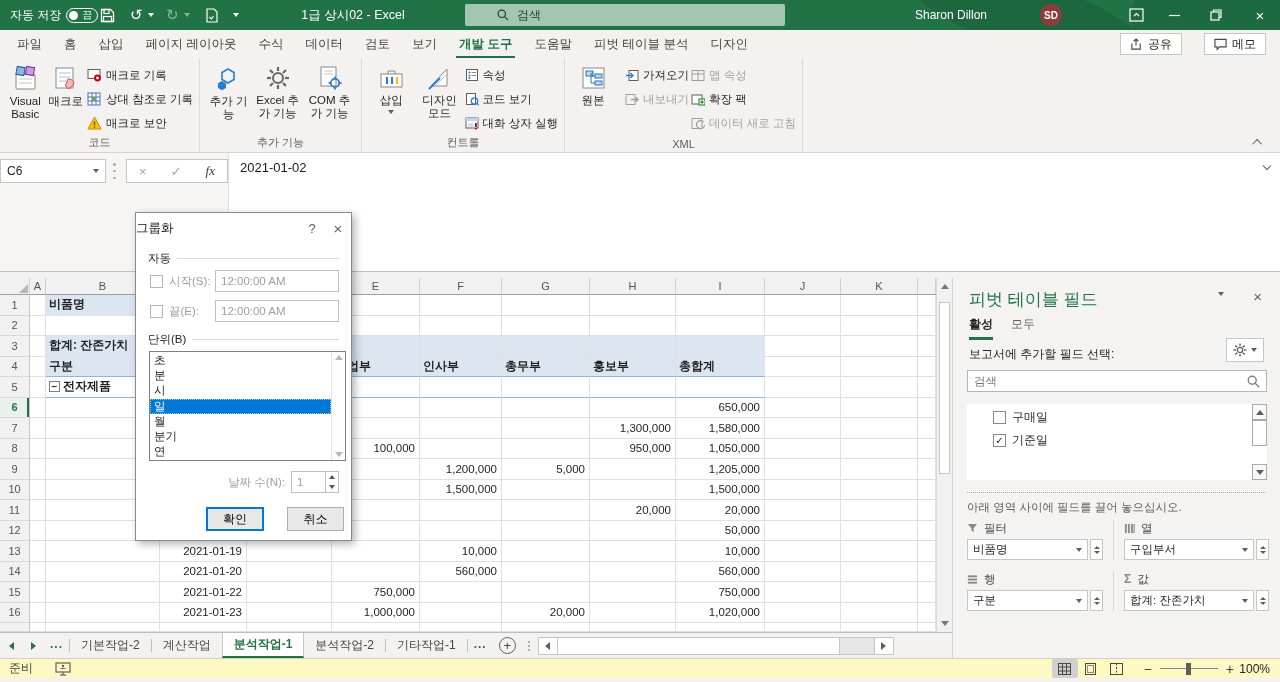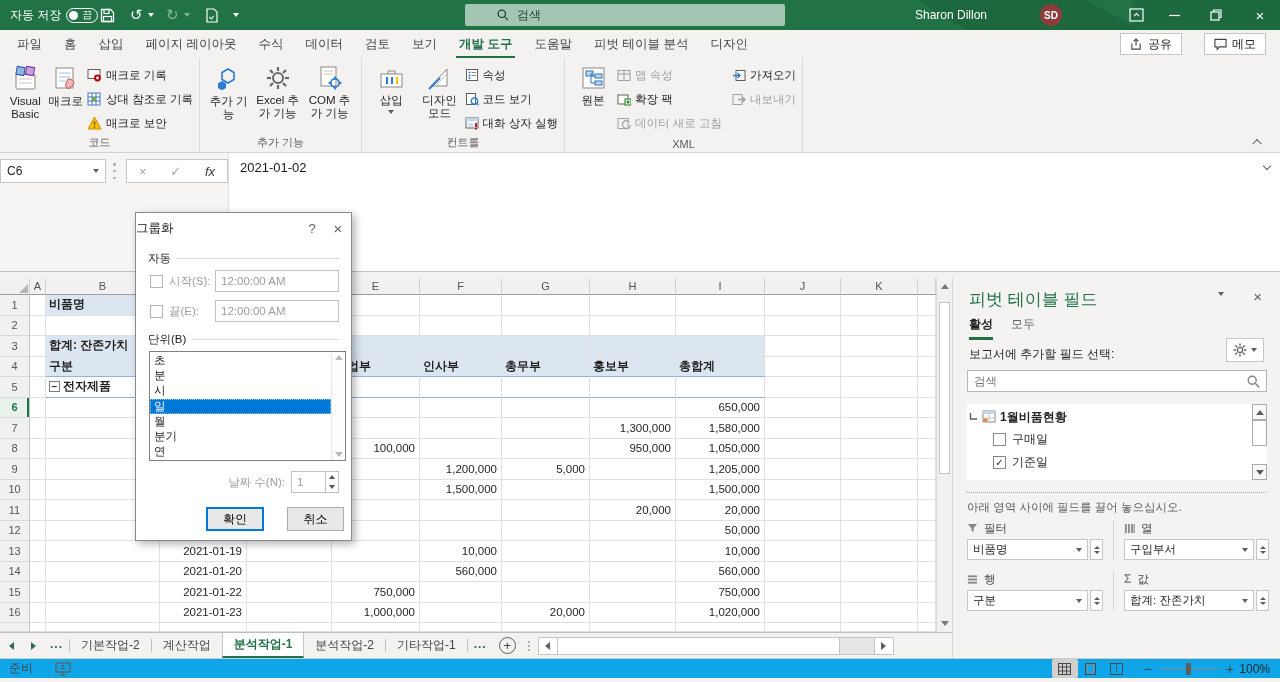--- a/index.html
+++ b/index.html
@@ -46,21 +46,21 @@
 
   
   #fxbar{position:absolute;left:0;top:153px;width:1280px;height:119px;background:#f6f5f4;border-bottom:1px solid #c3c1bf}
   #fx-white{position:absolute;left:228px;top:0;width:1052px;height:118px;background:#fff;border-left:1px solid #e1dfdd}
   #namebox{position:absolute;left:0;top:6px;width:106px;height:24px;background:#fff;border:1px solid #c8c6c4;display:flex;align-items:center;padding:0 6px}
   #namebox .cdn{margin-left:auto}
   #fxdots{position:absolute;left:113px;top:10px;width:3px;height:16px;display:flex;flex-direction:column;justify-content:space-between}
   #fxdots i{width:2.5px;height:2.5px;border-radius:50%;background:#b0aeac}
   #fxbtns{position:absolute;left:126px;top:6px;width:102px;height:24px;background:#fff;border:1px solid #c8c6c4;display:flex;align-items:center;justify-content:space-around}
   #fxbtns .gx{color:#a6a4a2;font-size:13px}
-  #fxbtns .fx{font-family:Liberation Sans, sans-serif;font-style:italic;font-size:13px;color:#3b3b3b}
+  #fxbtns .fx{font-family:Liberation Serif, serif;font-style:italic;font-size:13px;color:#3b3b3b}
   #fxvalue{position:absolute;left:240px;top:7px;font-size:13px;color:#1a1a1a}
   #fxexpand{position:absolute;right:6px;top:10px;width:10px;height:10px}
   #fxexpand i{display:block;width:6px;height:6px;border-right:1.4px solid #605e5c;border-bottom:1.4px solid #605e5c;transform:rotate(45deg)}
 
   
   #grid{position:absolute;left:0;top:278px;width:936px;height:354px;background:#fff;overflow:hidden}
   .grow{display:flex;height:20.5px}
   .ghead{height:17px}
   .gc{flex:none;overflow:hidden;white-space:nowrap}
   .ch,.corner{background:#f1f1f1;border-right:1px solid #d0d0d0;border-bottom:1px solid #9e9e9e;
@@ -178,21 +178,21 @@
            justify-content:center;margin:0 6px;color:#444;font-size:13px;line-height:13px}
   .vdots{align-self:center;display:flex;flex-direction:column;gap:2px;margin:0 6px}
   .vdots i{width:2px;height:2px;border-radius:50%;background:#999}
   #hscroll{position:relative;align-self:center;margin-left:2px;width:356px;height:18px;background:#e6e6e6;border:1px solid #c6c6c4;display:flex}
   .hbtn{width:19px;height:100%;background:#fff;border-right:1px solid #c6c6c4;display:flex;align-items:center;justify-content:center}
   .hbtn.last{border-right:none;border-left:1px solid #c6c6c4}
   #hthumb{width:282px;background:#fff;border-right:1px solid #c6c6c4}
   #htrack{flex:1}
 
   
-  #statusbar{position:absolute;left:0;top:658px;width:1280px;height:20px;background:#0ea5e9;border-top:1px solid #d0cecc;
+  #statusbar{position:absolute;left:0;top:658px;width:1280px;height:20px;background:#fef9c3;border-top:1px solid #d0cecc;
              display:flex;align-items:center}
   #status-ready{margin-left:9px;font-size:12px;color:#444}
   #acc-icon{margin-left:22px;display:flex}
   .viewbtn{width:26px;height:19px;display:flex;align-items:center;justify-content:center;border-radius:2px}
   .viewbtn.active{background:#d2d0ce}
   #zoom-area{display:flex;align-items:center;margin-left:14px;gap:8px;color:#444}
   #zoom-track{position:relative;width:58px;height:12px}
   #zoom-track .line{position:absolute;left:0;right:0;top:5.5px;height:1px;background:#8a8886}
   #zoom-thumb{position:absolute;left:26px;top:0;width:5px;height:12px;background:#605e5c}
   #zoom-label{font-size:12px;width:36px;text-align:right;margin-right:10px}
@@ -228,20 +228,23 @@
         <span class="qat-caret"></span>
     </div>
     <div class="tb-item" style="left:205px">
       <svg width="14" height="15" viewBox="0 0 14 15">
         <path d="M2 1 h7 l3 3 v10 h-10 Z" fill="none" stroke="#fff" stroke-width="1.2"></path>
         <path d="M4.5 9 l2 2 2-3" fill="none" stroke="#fff" stroke-width="1.1"></path>
       </svg>
     </div>
     <div class="tb-item" style="left:233px">
       <span class="qat-caret"></span>
+    </div>
+    <div class="tb-item" style="left:258px;width:190px;justify-content:center;left:258px">
+      <span style="font-size:12.5px">1급 상시02 - Excel</span>
     </div>
     <div id="tb-search">
       <svg width="12" height="12" viewBox="0 0 13 13">
         <circle cx="5.2" cy="5.2" r="4" fill="none" stroke="#1e3d2d" stroke-width="1.3"></circle>
         <line x1="8.2" y1="8.2" x2="12" y2="12" stroke="#1e3d2d" stroke-width="1.3"></line>
       </svg>
       <span>검색</span>
     </div>
     <div class="tb-item" style="left:915px">
       <span style="font-size:12px">Sharon Dillon</span>
@@ -463,20 +466,36 @@
         <div class="bigbtn">
           <svg width="27" height="26" viewBox="0 0 27 26">
             <rect x="3" y="3" width="21" height="20" fill="#fff" stroke="#8a8886"></rect>
             <rect x="6" y="6" width="7" height="5" fill="#bdd7ee" stroke="#2e75b6"></rect>
             <rect x="15" y="9" width="7" height="4" fill="#bdd7ee" stroke="#2e75b6"></rect>
             <rect x="15" y="16" width="7" height="4" fill="#bdd7ee" stroke="#2e75b6"></rect>
             <path d="M13 8.5 h-2 v9.5 h4 M11 11 h4" fill="none" stroke="#2e75b6"></path>
           </svg>
           <span class="bb-label">원본</span>
         </div>
+        <div class="smallcol" style="margin-left:8px">
+          <div class="smallbtn">
+            <svg width="14" height="13" viewBox="0 0 14 13">
+              <rect x="4" y="1.5" width="9" height="10" fill="#fff" stroke="#605e5c"></rect>
+              <path d="M1 6.5 h7 M5.5 4 8 6.5 5.5 9" fill="none" stroke="#2b7cd3" stroke-width="1.4"></path>
+            </svg>
+            <span>가져오기</span>
+          </div>
+          <div class="smallbtn disabled">
+            <svg width="14" height="13" viewBox="0 0 14 13">
+              <rect x="1" y="1.5" width="9" height="10" fill="#f3f2f1" stroke="#a19f9d"></rect>
+              <path d="M6 6.5 h7 M10.5 4 13 6.5 10.5 9" fill="none" stroke="#a19f9d" stroke-width="1.4"></path>
+            </svg>
+            <span>내보내기</span>
+          </div>
+        </div>
         <div class="smallcol">
           <div class="smallbtn disabled">
             <svg width="14" height="13" viewBox="0 0 14 13">
               <rect x="1" y="1.5" width="12" height="10" fill="#f3f2f1" stroke="#a19f9d"></rect>
               <line x1="1" y1="5" x2="13" y2="5" stroke="#a19f9d"></line>
                 <line x1="7" y1="1.5" x2="7" y2="11.5" stroke="#a19f9d"></line>
             </svg>
             <span>맵 속성</span>
           </div>
           <div class="smallbtn">
@@ -487,36 +506,20 @@
               <line x1="9.5" y1="9" x2="12.5" y2="9" stroke="#107c10" stroke-width="1.4"></line>
             </svg>
             <span>확장 팩</span>
           </div>
           <div class="smallbtn disabled">
             <svg width="14" height="13" viewBox="0 0 14 13">
               <rect x="1" y="1.5" width="10" height="10" fill="#f3f2f1" stroke="#a19f9d"></rect>
               <path d="M12.5 5 a4 4 0 1 0 1 3" fill="none" stroke="#a19f9d" stroke-width="1.2"></path>
             </svg>
             <span>데이터 새로 고침</span>
-          </div>
-        </div>
-        <div class="smallcol" style="margin-left:8px">
-          <div class="smallbtn">
-            <svg width="14" height="13" viewBox="0 0 14 13">
-              <rect x="4" y="1.5" width="9" height="10" fill="#fff" stroke="#605e5c"></rect>
-              <path d="M1 6.5 h7 M5.5 4 8 6.5 5.5 9" fill="none" stroke="#2b7cd3" stroke-width="1.4"></path>
-            </svg>
-            <span>가져오기</span>
-          </div>
-          <div class="smallbtn disabled">
-            <svg width="14" height="13" viewBox="0 0 14 13">
-              <rect x="1" y="1.5" width="9" height="10" fill="#f3f2f1" stroke="#a19f9d"></rect>
-              <path d="M6 6.5 h7 M10.5 4 13 6.5 10.5 9" fill="none" stroke="#a19f9d" stroke-width="1.4"></path>
-            </svg>
-            <span>내보내기</span>
           </div>
         </div>
       </div>
       <div class="rg-label">XML</div>
     </div>
     <div style="flex:1;position:relative">
       <div id="ribbon-collapse">
           <i></i>
         </div>
     </div>
@@ -918,33 +921,20 @@
     </div>
     <div id="panel-search">
       <span>검색</span>
       <svg width="13" height="13" viewBox="0 0 13 13">
         <circle cx="5.2" cy="5.2" r="4" fill="none" stroke="#808080" stroke-width="1.4"></circle>
         <line x1="8.2" y1="8.2" x2="12.2" y2="12.2" stroke="#808080" stroke-width="1.4"></line>
       </svg>
     </div>
     <div id="field-list">
       <div id="field-rows">
-        <div class="tname-row">
-          <svg width="9" height="9" viewBox="0 0 9 9">
-            <path d="M1.5 0 V6 H8" fill="none" stroke="#605e5c" stroke-width="1.4"></path>
-          </svg>
-          <svg width="14" height="14" viewBox="0 0 14 14">
-            <rect x="1" y="1" width="12" height="11" fill="#fff" stroke="#8a8886"></rect>
-            <rect x="1" y="1" width="12" height="3" fill="#bdd7ee"></rect>
-            <line x1="7" y1="4" x2="7" y2="12" stroke="#c8c6c4"></line>
-              <line x1="1" y1="8" x2="13" y2="8" stroke="#c8c6c4"></line>
-            <rect x="1.5" y="8.5" width="4" height="3" fill="#ed7d31"></rect>
-          </svg>
-          <span>1월비품현황</span>
-        </div>
 
       <div class="frow">
             <span class="pcb"></span>
             <span>구매일</span>
           </div>
           <div class="frow">
             <span class="pcb">✓</span>
             <span>기준일</span>
           </div>
         </div>

